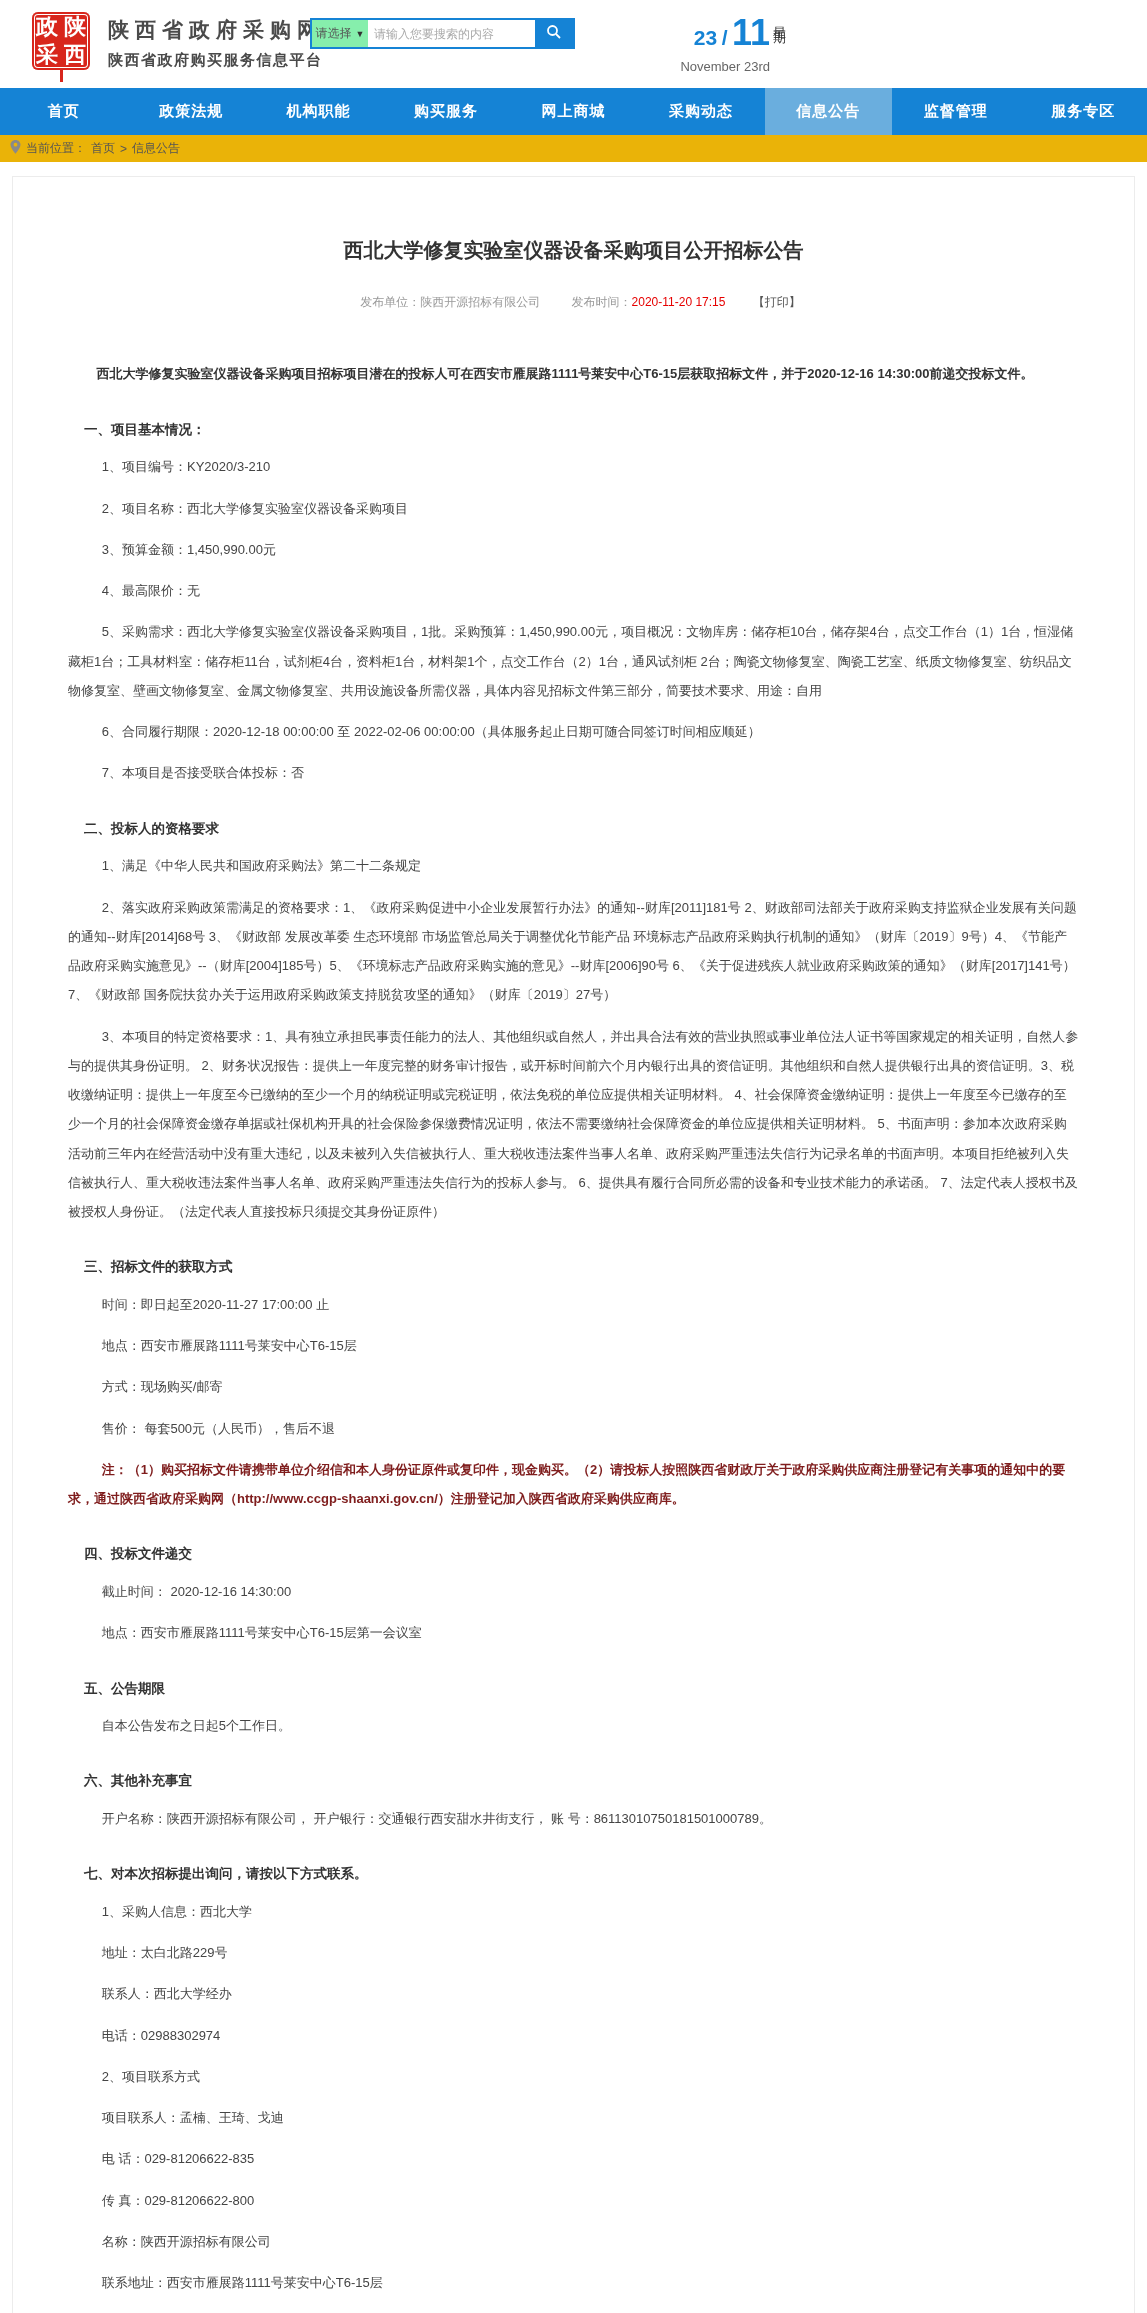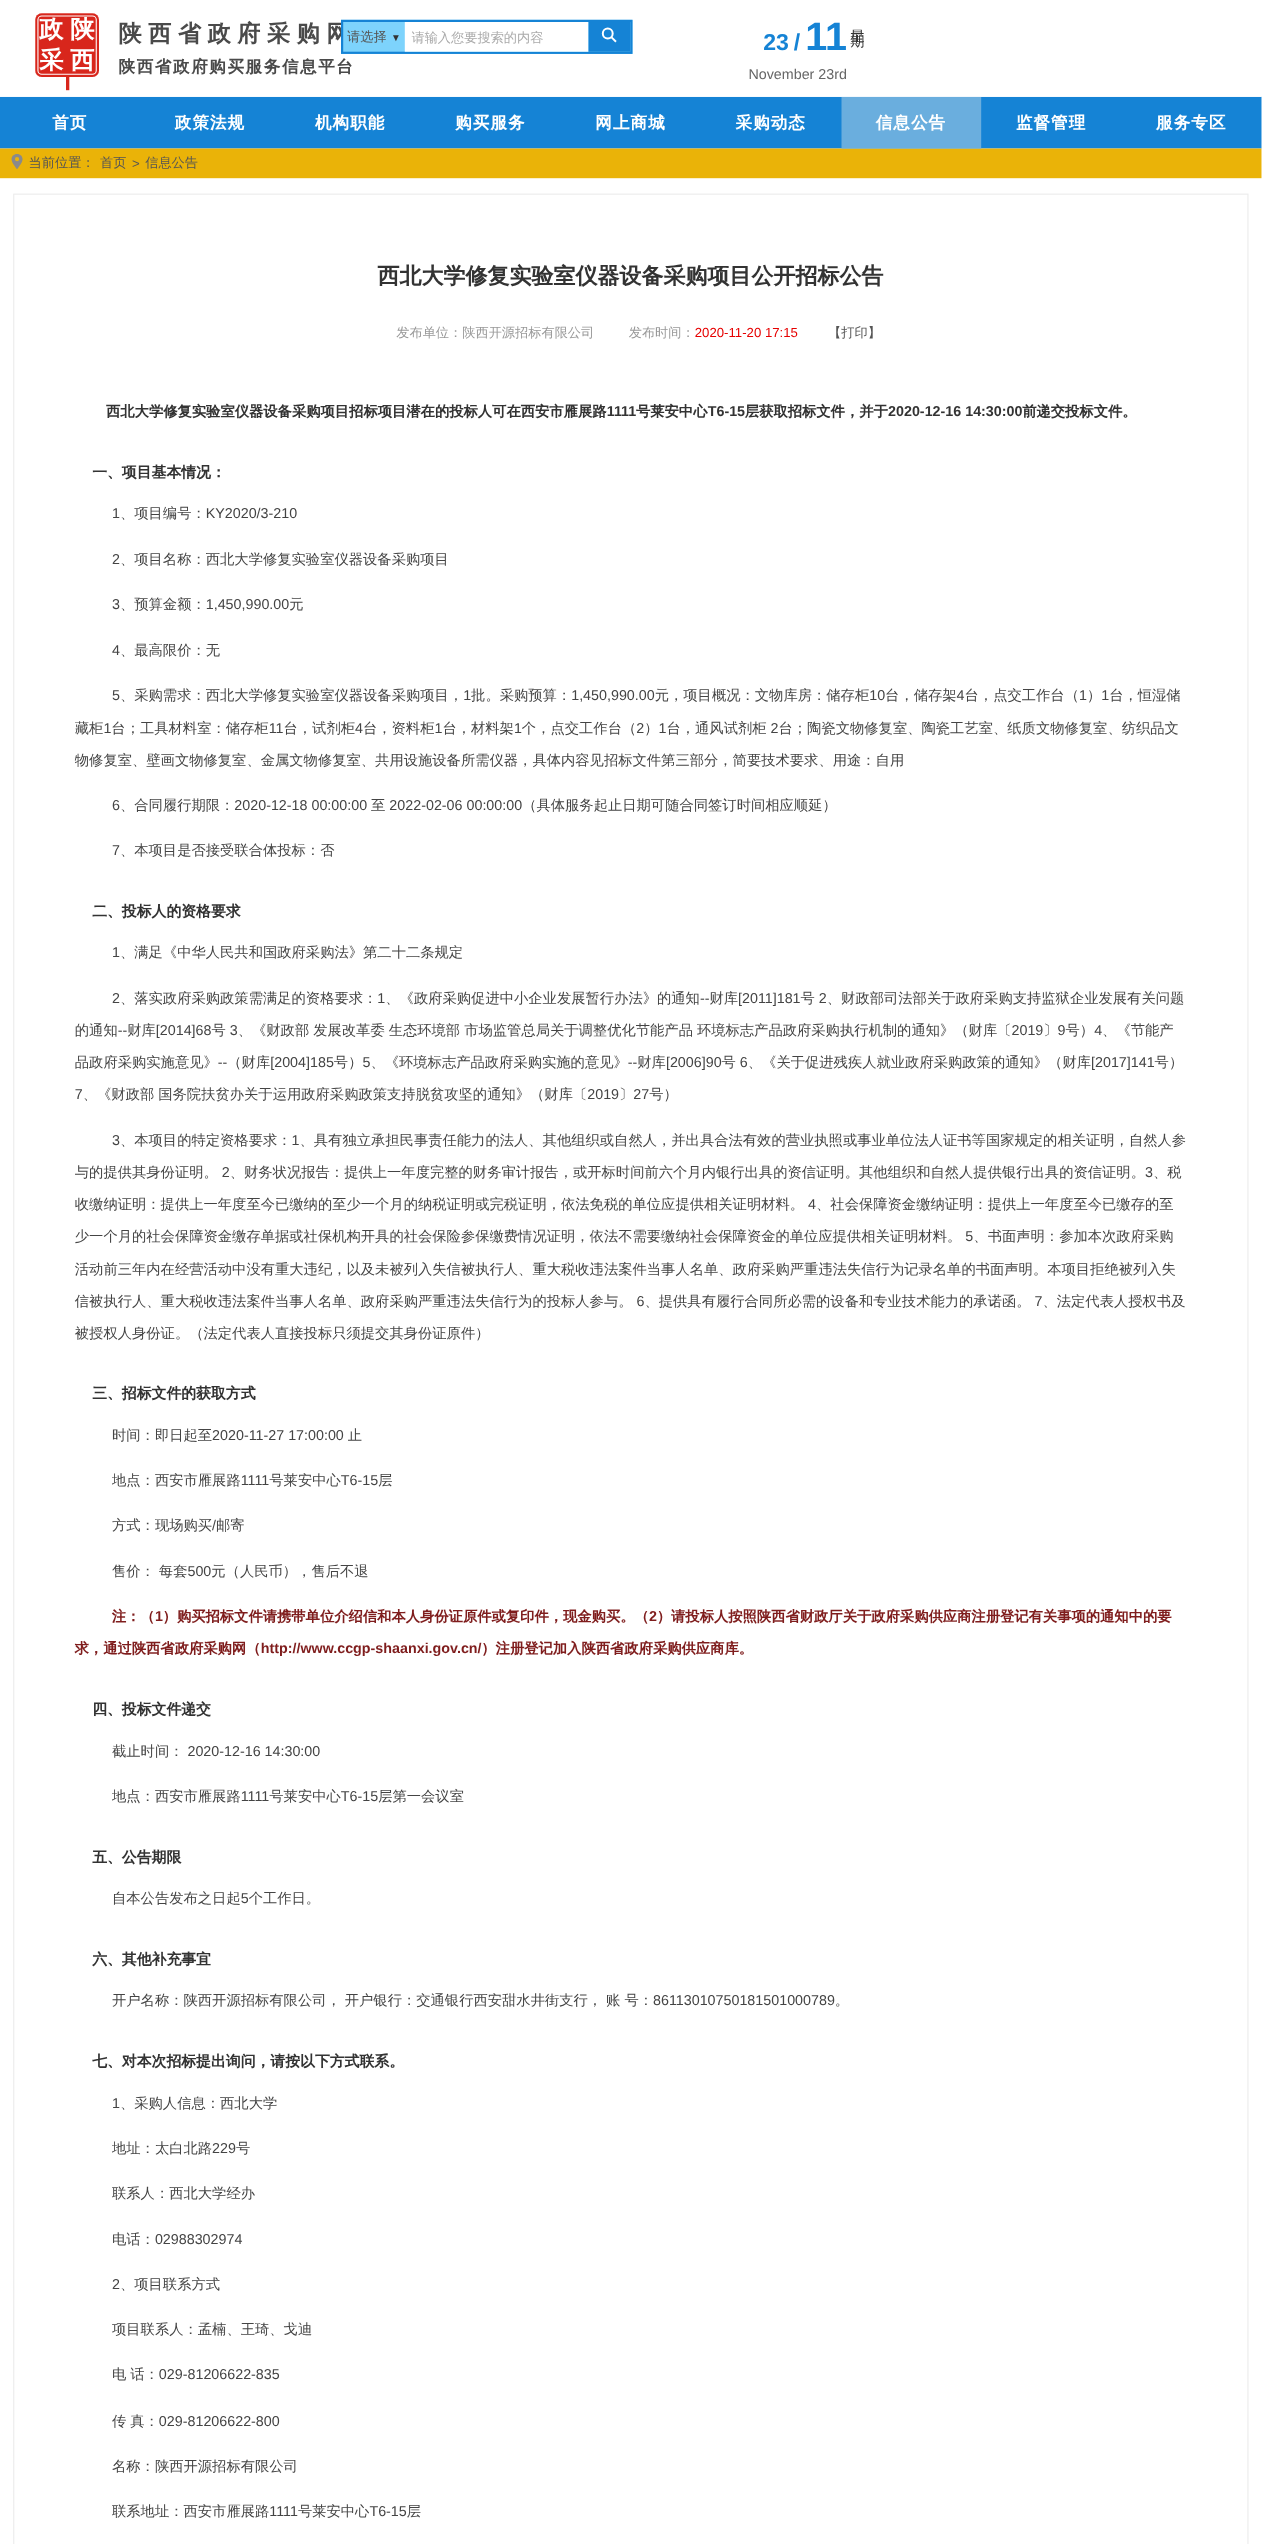--- a/index.html
+++ b/index.html
@@ -18,21 +18,21 @@
     color:#fff; font-weight:bold; font-size:22px; line-height:28px;
     text-align:center; padding:1px; box-shadow: inset 0 0 0 2px #d8261c, inset 0 0 0 3px #fff;
   }
   .logo-seal span { display:flex; align-items:center; justify-content:center; }
   .logo-drop { position:absolute; left:60px; top:70px; width:3px; height:12px; background:#d8261c; }
   .site-titles { position:absolute; left:108px; top:16px; }
   .site-title { font-size:21px; font-weight:bold; color:#4a4a4a; letter-spacing:6px; }
   .site-subtitle { font-size:15px; font-weight:bold; color:#4a4a4a; letter-spacing:1.5px; margin-top:7px; }
   .search-box {
     position:absolute; left:310px; top:18px; width:265px; height:31px;
-    border:2px solid #1583d5; display:flex; align-items:stretch; background:#7dd3fc;
+    border:2px solid #1583d5; display:flex; align-items:stretch; background:#86efac;
   }
   .search-select {
     width:62px; display:flex; align-items:center; justify-content:center;
     font-size:12px; color:#555; cursor:pointer; gap:4px; border-right:0;
   }
   .search-select .caret { font-size:9px; color:#333; }
   .search-input {
     flex:1; border:0; outline:none; font-size:12px; color:#333; padding:12px 6px;
     font-family:"Liberation Sans","DejaVu Sans",sans-serif;
   }

